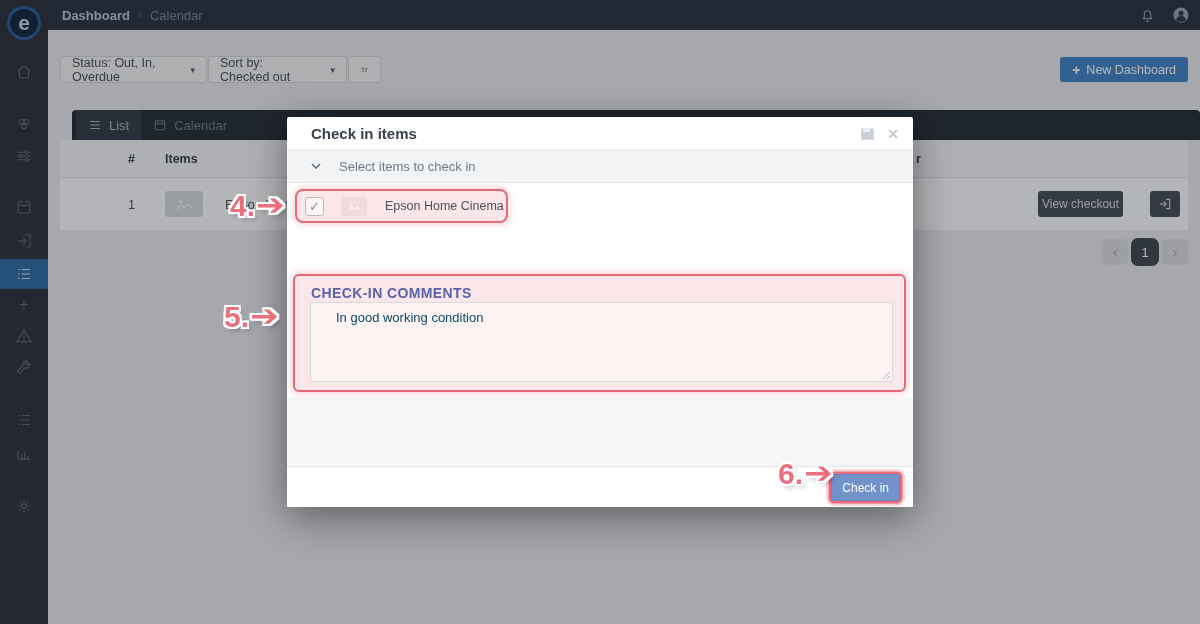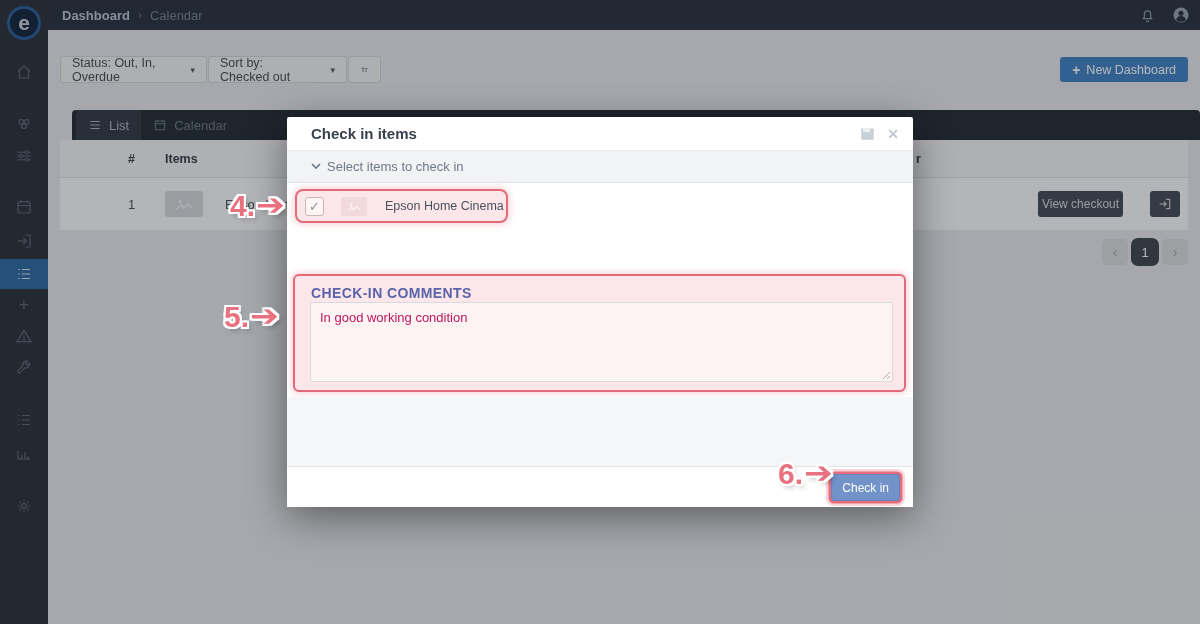--- a/index.html
+++ b/index.html
@@ -59,35 +59,35 @@
   .overlay { position:absolute; inset:0; background:rgba(18,21,26,0.30); z-index:5; }
 
   
   .modal { position:absolute; left:287px; top:117px; width:626px; height:390px; background:#fff;
            border-radius:2px; box-shadow:0 10px 40px rgba(0,0,0,0.45); z-index:10; }
   .m-header { position:absolute; left:0; top:0; width:100%; height:33px; display:flex; align-items:center; }
   .m-title { margin-left:24px; font-size:15px; font-weight:700; color:#39414d; }
   .m-hicons { position:absolute; right:14px; top:0; height:33px; display:flex; align-items:center; gap:12px; }
   .m-close { color:#c3c9d0; font-size:14px; font-weight:700; }
   .m-sec { position:absolute; left:0; width:100%; height:33px; background:#f2f3f5; border-top:1px solid #e4e6ea;
-           border-bottom:1px solid #e4e6ea; display:flex; align-items:center; gap:6px; padding-left:24px;
+           border-bottom:1px solid #e4e6ea; display:flex; align-items:center; gap:18px; padding-left:24px;
            font-size:13px; color:#6f7987; }
   .ann-box { position:absolute; border:2px solid #e46a79; background:#fbe7e9;
              box-shadow:0 0 6px 2px rgba(232,120,134,0.30); }
   .item-ann { left:8px; top:72px; width:213px; height:34px; border-radius:8px; display:flex; align-items:center; }
   .cbx { width:19px; height:19px; margin-left:8px; background:rgba(255,255,255,0.6); border:1px solid #c9b4b8;
          border-radius:3px; display:flex; align-items:center; justify-content:center; color:#878e98;
          font-size:13px; }
   .item-lbl { font-size:12.5px; color:#49515d; margin-left:18px; }
   .cmt-ann { left:6px; top:157px; width:613px; height:118px; border-radius:6px; }
   .cmt-lbl { position:absolute; left:16px; top:9px; font-size:14px; font-weight:700; letter-spacing:0.4px;
              color:#5a63a9; }
   .cmt-wrap { position:absolute; left:15px; top:26px; width:583px; height:80px; }
   .cmt-wrap textarea { width:100%; height:100%; background:#fdf3f3; border:1px solid #d6d9de; border-radius:2px;
-             padding:7px 9px; font-family:"Liberation Sans", sans-serif; font-size:13px; color:#be185d;
+             padding:7px 25px; font-family:"Liberation Sans", sans-serif; font-size:13px; color:#0c4a6e;
              resize:none; outline:none; }
   .resize-h { position:absolute; right:2px; bottom:2px; }
   .m-gray { position:absolute; left:0; top:280px; width:100%; height:69px; background:#f5f6f8; }
   .m-footer { position:absolute; left:0; top:349px; width:100%; height:41px; background:#fff;
               border-top:1px solid #e2e4e8; }
   .btn-checkin { position:absolute; right:13px; top:7px; height:27px; padding:0 10px; background:#7193c9;
               border:1px solid #6586bd; border-radius:3px; color:#fff; font-size:12px; display:flex;
               align-items:center; box-shadow:0 0 0 2.5px #e86c7c, 0 0 0 5px rgba(246,180,188,0.55); }
 
   

